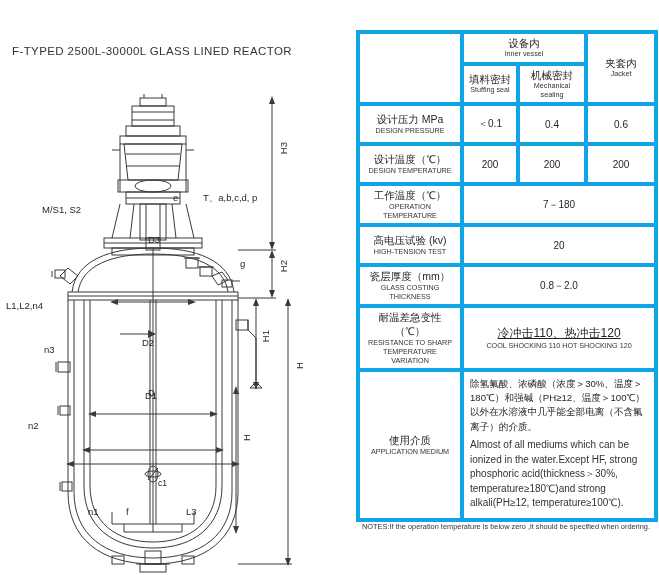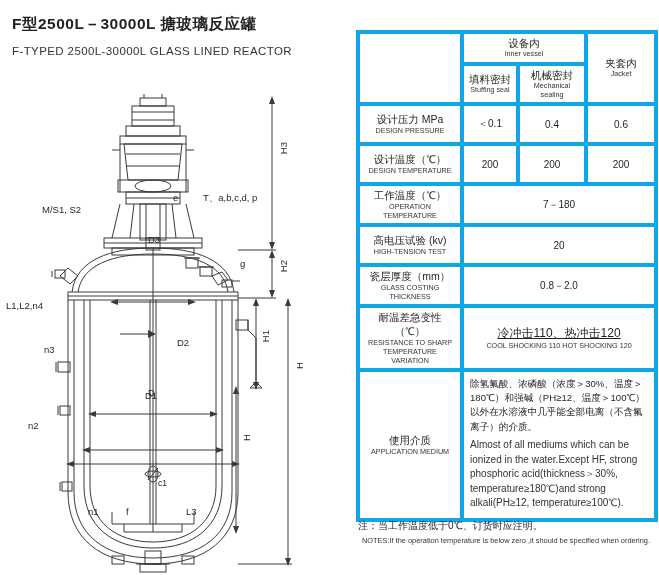--- a/index.html
+++ b/index.html
@@ -131,21 +131,20 @@
     margin-top: 3px;
     text-align: center;
   }
 </style>
 </head>
 <body>
 
 <div class="page">
 
   <div class="left">
-    <div class="title-cn">F型2500L－30000L  搪玻璃反应罐</div>
     <div class="title-en">F-TYPED 2500L-30000L GLASS LINED REACTOR</div>
 
     <div class="drawing">
       <svg width="352" height="513" viewBox="0 0 352 513">
         <g fill="none" stroke="#3a3a3a" stroke-width="1">
 
           <rect x="140" y="36" width="26" height="8"></rect>
           <line x1="144" y1="32" x2="144" y2="36"></line>
           <line x1="162" y1="32" x2="162" y2="36"></line>
           <rect x="132" y="44" width="42" height="20"></rect>
@@ -286,21 +285,21 @@
       <div class="lbl vert" style="left:260px; top:268px;">H1</div>
       <div class="lbl vert" style="left:294px; top:300px;">H</div>
       <div class="lbl vert" style="left:241px; top:372px;">H</div>
 
       <div class="lbl" style="left:203px; top:130px;">T、a,b,c,d, p</div>
       <div class="lbl" style="left:42px; top:142px;">M/S1, S2</div>
       <div class="lbl" style="left:173px; top:130px;">e</div>
       <div class="lbl" style="left:240px; top:196px;">g</div>
 
       <div class="lbl" style="left:148px; top:172px;">D3</div>
-      <div class="lbl" style="left:142px; top:275px;margin-left:35px;">D2</div>
+      <div class="lbl" style="left:142px; top:275px;">D2</div>
       <div class="lbl" style="left:145px; top:328px;">D1</div>
       <div class="lbl" style="left:148px; top:325px;">D</div>
 
       <div class="lbl" style="left:6px; top:238px;">L1,L2,n4</div>
       <div class="lbl" style="left:44px; top:282px;">n3</div>
       <div class="lbl" style="left:28px; top:358px;">n2</div>
       <div class="lbl" style="left:88px; top:444px;">n1</div>
       <div class="lbl" style="left:126px; top:444px;">f</div>
       <div class="lbl" style="left:186px; top:444px;">L3</div>
       <div class="lbl small" style="left:158px; top:416px;">c1</div>
@@ -401,17 +400,16 @@
           <td colspan="3" style="vertical-align:top;">
             <span class="medium-cn">除氢氟酸、浓磷酸（浓度＞30%、温度＞180℃）和强碱（PH≥12、温度＞100℃）以外在水溶液中几乎能全部电离（不含氟离子）的介质。</span>
             <span class="medium-en">Almost of all mediums which can be ionized in the water.Except HF, strong phosphoric acid(thickness＞30%, temperature≥180℃)and strong alkali(PH≥12, temperature≥100℃).</span>
           </td>
         </tr>
       </tbody>
     </table>
   </div>
 
   <div class="notes">
-    <span class="n-cn">注：当工作温度低于0℃、订货时应注明。</span>
     <span class="n-en">NOTES:If the operation temperature is below zero ,it should be specified when ordering.</span>
   </div>
 
 </div>
 
 </body></html>

